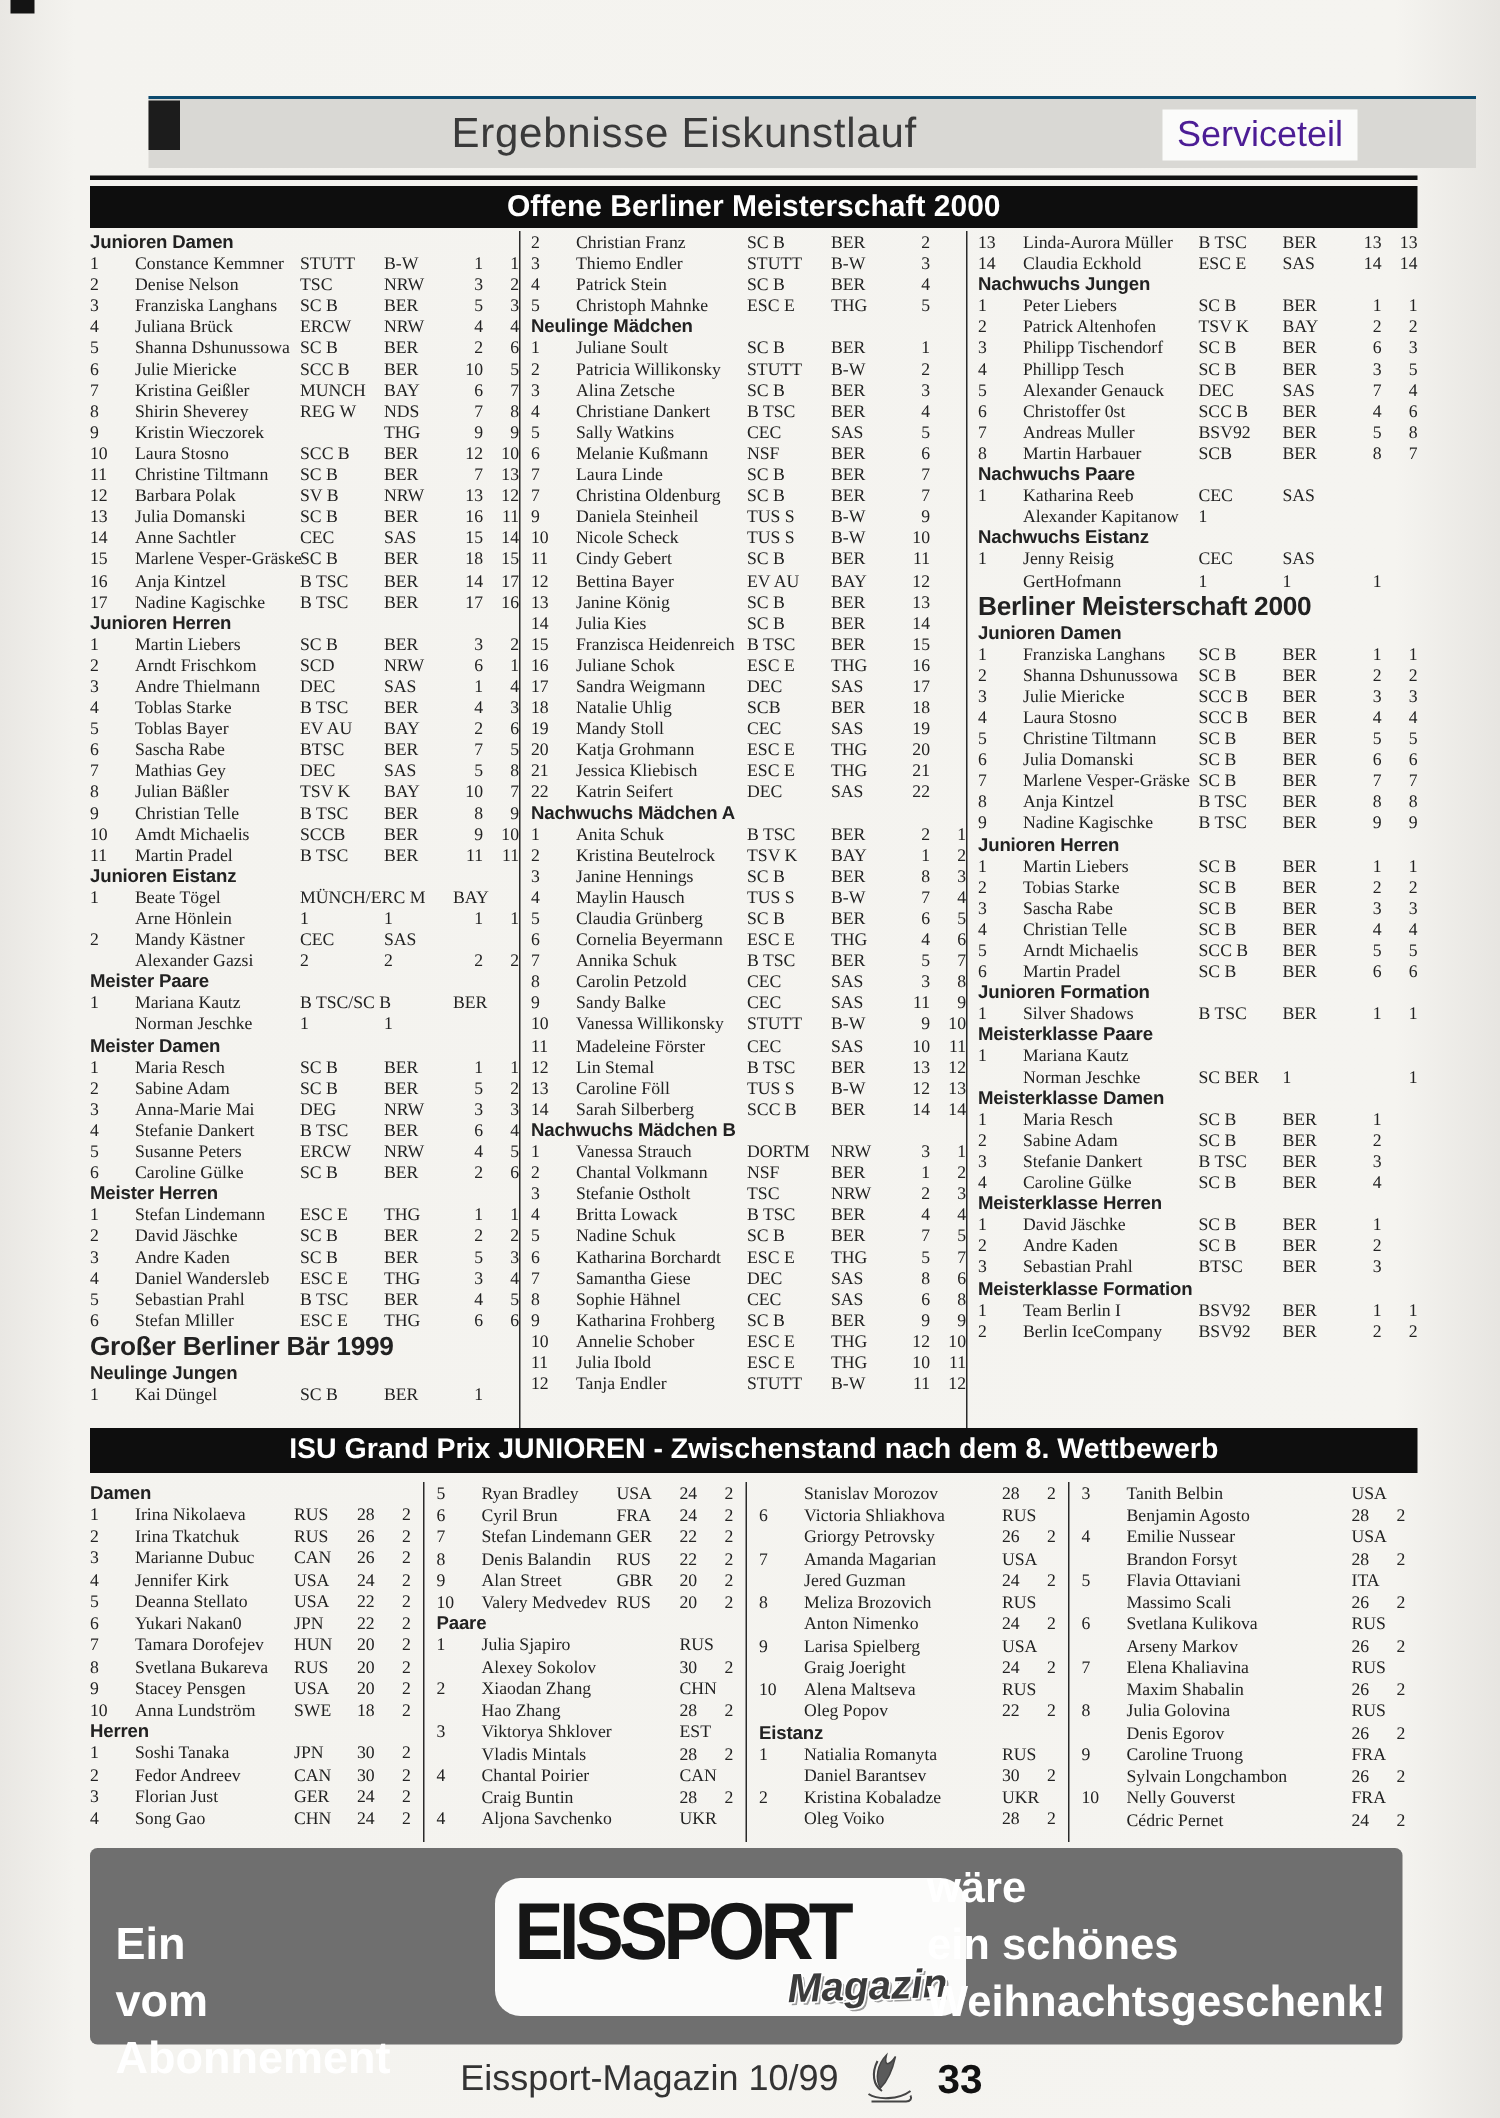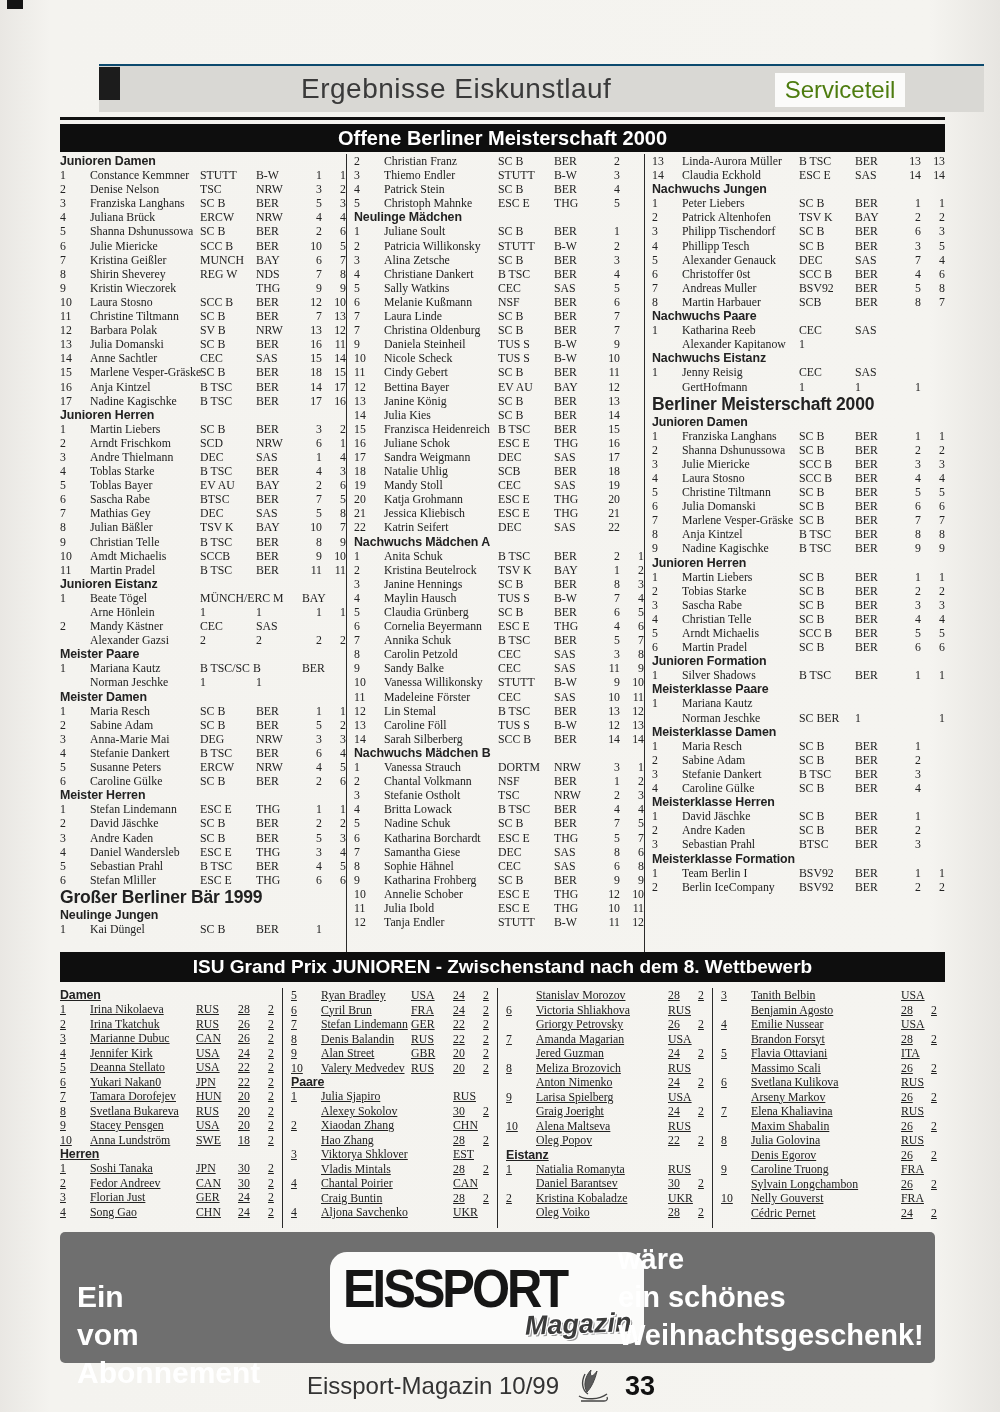--- a/index.html
+++ b/index.html
@@ -10,21 +10,21 @@
   }
   .corner-mark{position:absolute;left:7px;top:0;width:16px;height:9px;background:#141414;}
 
   
   .header-bar{position:absolute;left:64px;top:64px;width:885px;height:48px;
     background:#d9d8d4;border-top:2px solid #0c4a6e;box-sizing:border-box;margin-left:35px;}
   .header-notch{position:absolute;left:0;top:1px;width:21px;height:33px;background:#1c1c1c;}
   .header-title{position:absolute;left:202px;top:7px;font-family:"Liberation Sans",sans-serif;
     font-size:28px;color:#3a3a3a;letter-spacing:.5px;}
   .header-badge{position:absolute;left:676px;top:7px;width:130px;height:34px;background:#fbfbfa;
-    font-family:"Liberation Sans",sans-serif;font-size:24px;color:#4d7c0f;text-align:center;line-height:33px;}
+    font-family:"Liberation Sans",sans-serif;font-size:24px;color:#4c1d95;text-align:center;line-height:33px;}
   .rule-black{position:absolute;left:60px;top:117px;width:885px;height:3px;background:#111;}
 
   
   .section-bar{position:absolute;left:60px;width:885px;background:#0e0e0e;color:#fff;
     font-family:"Liberation Sans",sans-serif;font-weight:bold;text-align:center;}
   .bar1{top:124px;height:28px;font-size:20px;line-height:28px;}
   .bar2{top:952px;height:30px;font-size:19px;line-height:30px;}
 
   
   .results{position:absolute;left:60px;top:154px;width:885px;height:798px;display:flex;}
@@ -42,21 +42,21 @@
   .cell-n1{width:20px;text-align:right;}
   .cell-n2{width:24px;text-align:right;}
 
   .sech{font-family:"Liberation Sans",sans-serif;font-weight:bold;font-size:12.4px;
     line-height:14.1px;letter-spacing:-.1px;}
   .bigh{font-family:"Liberation Sans",sans-serif;font-weight:bold;font-size:17.5px;
     line-height:21px;letter-spacing:-.2px;}
 
   
   .isu{position:absolute;left:60px;top:988px;width:885px;height:240px;display:flex;}
-  .isucol{box-sizing:border-box;overflow:hidden;text-decoration:underline;}
+  .isucol{box-sizing:border-box;overflow:hidden;}
   .isucol-1{width:222px;}
   .isucol-2{width:215px;border-left:1px solid #2a2a2a;padding-left:8px;}
   .isucol-3{width:215px;border-left:1px solid #2a2a2a;padding-left:8px;}
   .isucol-4{width:233px;border-left:1px solid #2a2a2a;padding-left:8px;}
   .isu .row{line-height:14.5px;}
   .cell-nat{width:42px;}
   .cell-pts{width:30px;}
   .cell-ev{width:14px;}
   .isucol-3 .cell-nat,.isucol-4 .cell-nat{width:24px;}
 

